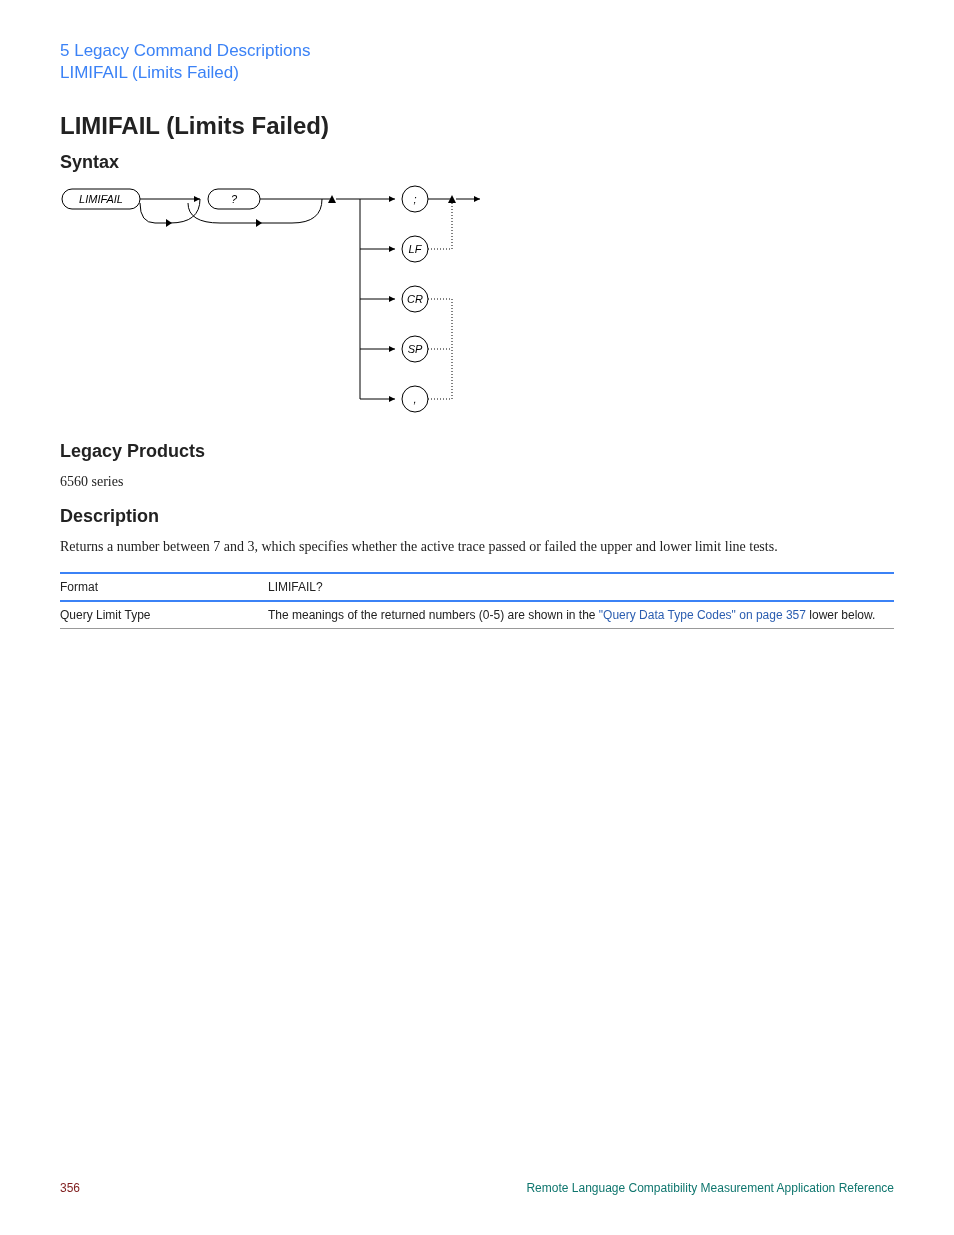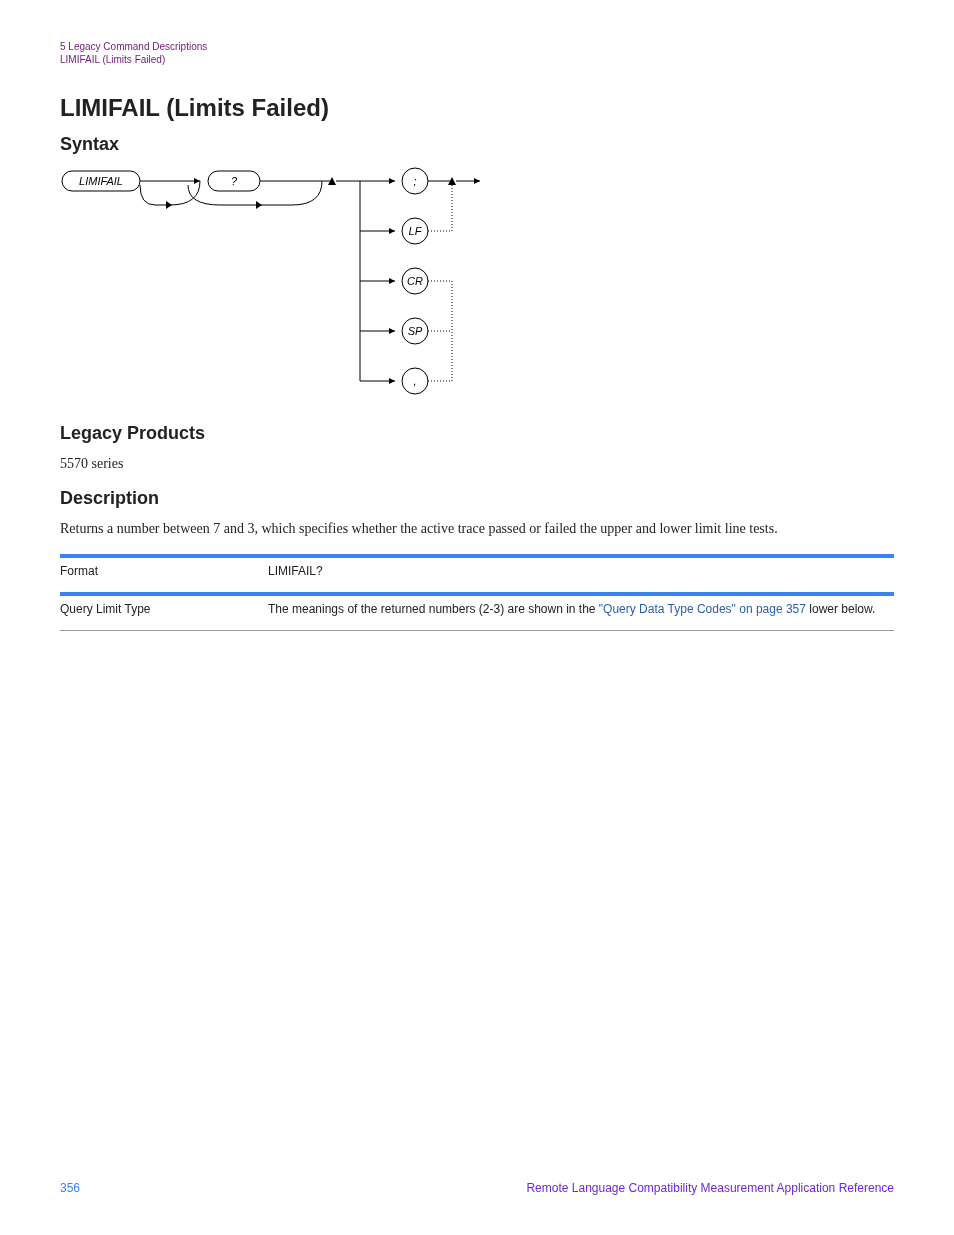--- a/index.html
+++ b/index.html
@@ -6,33 +6,33 @@
     margin: 0;
     padding: 40px 60px;
     font-family: Arial, Helvetica, sans-serif;
     color: #222;
     font-size: 13px;
     width: 954px;
     height: 1235px;
     box-sizing: border-box;
     position: relative;
   }
-  .header-link { color: #701a75; font-size: 10px; line-height: 1.3; }
+  .header-link { color: #3b82f6; font-size: 17px; line-height: 1.3; }
   h1.title { font-family: "Arial Narrow", Arial, sans-serif; font-stretch: condensed; font-weight: bold; font-size: 24px; margin: 28px 0 12px 0; }
   h2.section { font-family: "Arial Narrow", Arial, sans-serif; font-stretch: condensed; font-weight: bold; font-size: 18px; margin: 6px 0 10px 0; }
   .body-text { font-family: Georgia, "Times New Roman", serif; font-size: 14px; line-height: 1.45; margin: 6px 0 14px 0; }
   .syntax-diagram { margin: 8px 0 20px 0; font-style: italic; }
   table.info { width: 100%; border-collapse: collapse; font-size: 12px; }
-  table.info td { border-top: 4px solid #3b82f6; padding: 6px 8px 14px 0; vertical-align: top; }
+  table.info td { border-top: 2px solid #3b82f6; padding: 6px 8px 6px 0; vertical-align: top; }
   table.info tr:last-child td { border-bottom: 1px solid #999; }
   table.info td.label { font-family: "Arial Narrow", Arial, sans-serif; font-stretch: condensed; width: 200px; }
   .link { color: #2a5db0; }
   .footer { position: absolute; bottom: 40px; left: 60px; right: 60px; display: flex; justify-content: space-between; font-size: 12px; }
-  .footer .pagenum { color: #3b82f6; }
-  .footer .doctitle { color: #6d28d9; font-family: "Arial Narrow", Arial, sans-serif; font-stretch: condensed; }
+  .footer .pagenum { color: #7f1d1d; }
+  .footer .doctitle { color: #0f766e; font-family: "Arial Narrow", Arial, sans-serif; font-stretch: condensed; }
   svg text { font-family: Arial, sans-serif; font-size: 11px; }
 </style>
 </head>
 <body>
 
 <div class="header-link">5  Legacy Command Descriptions</div>
 <div class="header-link">LIMIFAIL (Limits Failed)</div>
 
 <h1 class="title">LIMIFAIL (Limits Failed)</h1>
 
@@ -91,35 +91,35 @@
     <path d="M368 166 L 392 166" stroke="#000" fill="none" stroke-dasharray="1,2"></path>
 
     <line x1="300" y1="216" x2="335" y2="216" stroke="#000" marker-end="url(#arrow)"></line>
     <circle cx="355" cy="216" r="13" fill="none" stroke="#000"></circle>
     <text x="355" y="220" text-anchor="middle">,</text>
     <path d="M368 216 L 392 216 L 392 116" stroke="#000" fill="none" stroke-dasharray="1,2"></path>
   </svg>
 </div>
 
 <h2 class="section">Legacy Products</h2>
-<p class="body-text">5570 series</p>
+<p class="body-text">6560 series</p>
 
 <h2 class="section">Description</h2>
 <p class="body-text">Returns a number between 7 and 3, which specifies whether the active trace passed or failed the upper and lower limit line tests.</p>
 
 <table class="info">
   <tbody>
       <tr>
     <td class="label">Format</td>
     <td>LIMIFAIL?</td>
   </tr>
   <tr>
     <td class="label">Query Limit Type</td>
     <td>
-      <span>The meanings of the returned numbers (2-3) are shown in the </span><span class="link">"Query Data Type Codes" on page 357</span><span> lower below.</span>
+      <span>The meanings of the returned numbers (0-5) are shown in the </span><span class="link">"Query Data Type Codes" on page 357</span><span> lower below.</span>
     </td>
   </tr>
 </tbody>
   </table>
 
 <div class="footer">
   <span class="pagenum">356</span>
   <span class="doctitle">Remote Language Compatibility Measurement Application Reference</span>
 </div>
 

